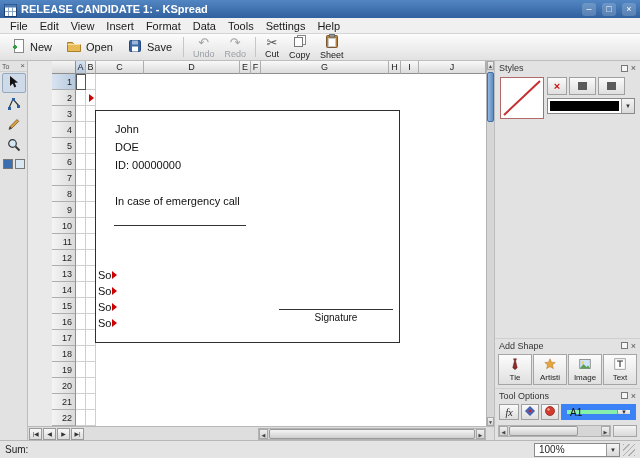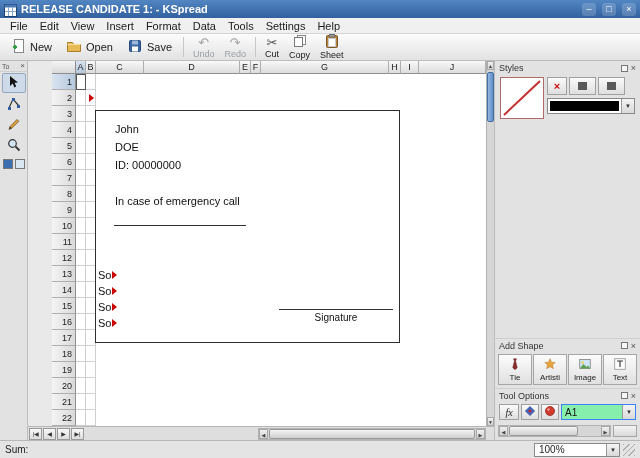--- a/index.html
+++ b/index.html
@@ -145,21 +145,21 @@
 
   .shape-row { flex:0 0 36px; display:flex; gap:1px; padding:2px 3px; }
   .shape-btn { width:34px; height:31px; border:1px solid #a5a5a5; background:linear-gradient(#fcfcfc,#e0e0e0);
     display:flex; flex-direction:column; align-items:center; justify-content:center; gap:1px;
     font-size:8px; color:#222; overflow:hidden; padding:4px; font-family:inherit; white-space:nowrap; }
 
   .to-row { flex:0 0 20px; display:flex; align-items:center; gap:2px; padding:2px 4px; }
   .small-btn { height:16px; border:1px solid #a0a0a0; background:linear-gradient(#fafafa,#dfdfdf);
     display:flex; align-items:center; justify-content:center; padding:0 2px; font-family:inherit; }
   .fx-btn { width:20px; font-size:10px; font-style:italic; font-family:"Liberation Serif", serif; color:#222; }
-  .cellref { flex:1; height:16px; border:1px solid #3b82f6; background:#86efac; display:flex; align-items:stretch;justify-content:flex-end; }
+  .cellref { flex:1; height:16px; border:6px solid #3b82f6; background:#86efac; display:flex; align-items:stretch;justify-content:flex-end; }
   .cellref-text { flex:1; font-size:10px; color:#111; display:flex; align-items:center; padding-left:3px; }
 
   .panel-scroll-row { flex:0 0 18px; display:flex; align-items:center; gap:2px; padding:2px 3px; }
   .panel-hscroll { flex:1; height:12px; background:#d6d6d6; border:1px solid #b2b2b2; position:relative; }
   .ph-thumb { position:absolute; left:10px; top:0; width:62%; height:10px;
     background:linear-gradient(#f4f4f4,#cfcfcf); border:1px solid #9a9a9a; border-radius:2px; }
   .panel-corner { width:24px; height:12px; border:1px solid #a5a5a5; background:linear-gradient(#f4f4f4,#d9d9d9); }
 
   
   .statusbar { position:absolute; left:0; right:0; bottom:0; height:18px; background:#e4e4e4;

